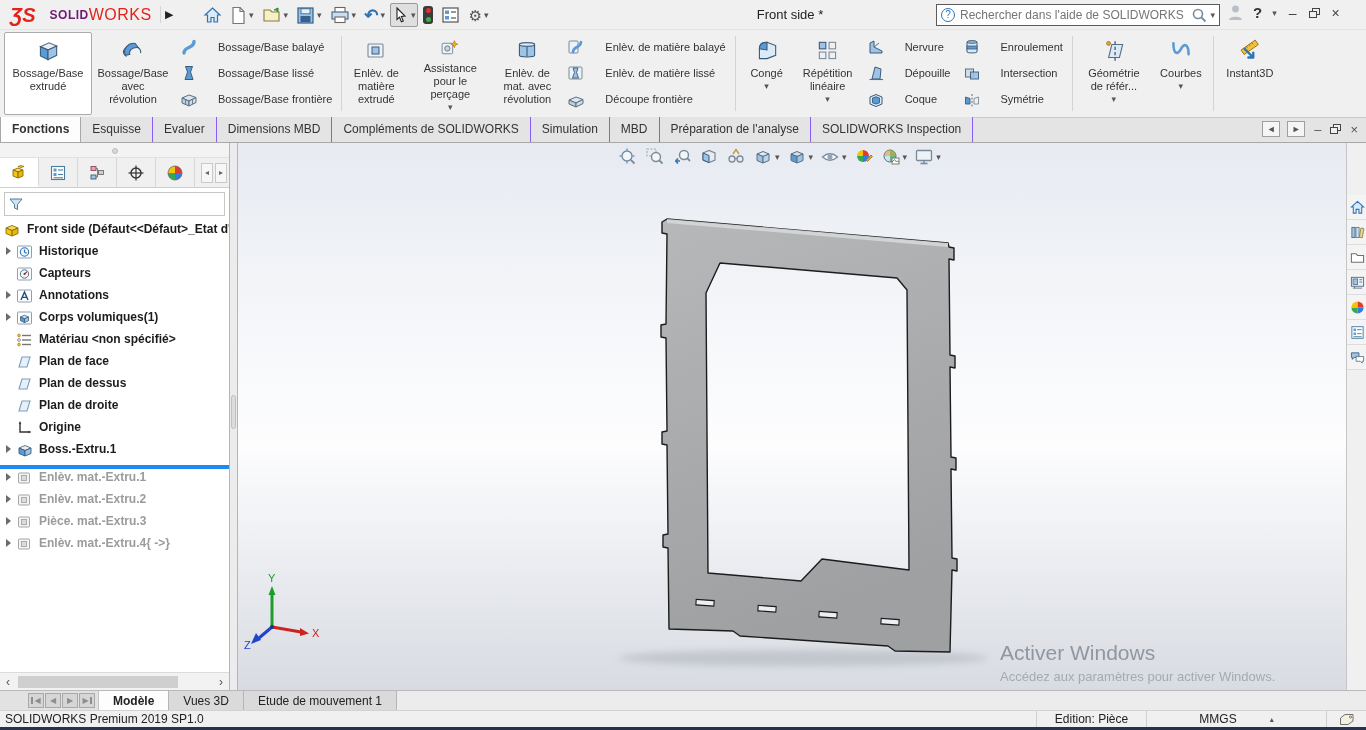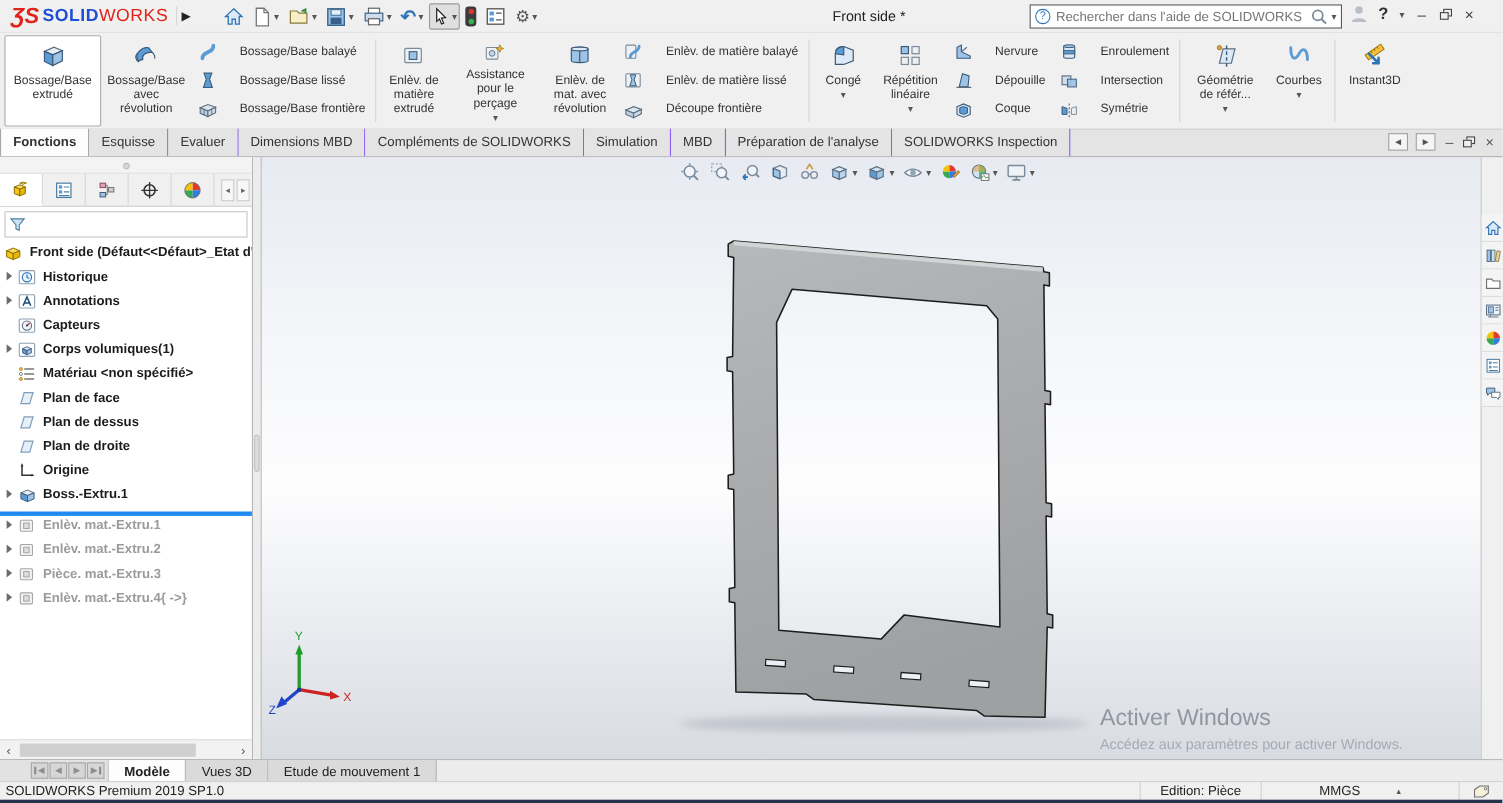--- a/index.html
+++ b/index.html
@@ -3,21 +3,21 @@
 <meta charset="utf-8">
 <style>
   * { margin:0; padding:0; box-sizing:border-box; }
   html,body { width:1366px; height:730px; overflow:hidden; font-family:"Liberation Sans", sans-serif; background:#f0f0f0; }
   .app { position:relative; width:1366px; height:730px; background:#f0f0f0; font-size:12px; color:#222; }
 
   
   .titlebar { position:absolute; left:0; top:0; width:1366px; height:30px; background:#f0f0f0; border-bottom:1px solid #e3e3e3; }
   .logo { position:absolute; left:10px; top:3px; height:24px; display:flex; align-items:center; }
   .logo-ds { color:#e2231a; font-weight:bold; font-style:italic; font-size:20px; margin-right:3px; }
-  .logo-solid { color:#1d4ed8; font-weight:bold; font-size:16px; letter-spacing:.5px; }
+  .logo-solid { color:#701a75; font-weight:bold; font-size:12px; letter-spacing:.5px;margin-left:11px; }
   .logo-works { color:#e2231a; font-weight:normal; font-size:16px; letter-spacing:.5px; }
   .flyout { position:absolute; left:160px; top:6px; font-size:11px; color:#222; padding:2px 4px; border-left:1px solid #d5d5d5; cursor:pointer; }
   .qtoolbar { position:absolute; left:200px; top:2px; height:26px; display:flex; align-items:center; gap:2px; }
   .qbtn { height:24px; display:flex; align-items:center; padding:0 3px; border-radius:2px; }
   .dd { font-size:9px; color:#555; margin-left:2px; }
   .selbox { border:1px solid #9a9a9a; background:#dfdfdf; padding:1px 2px; display:flex; align-items:center; }
   .traffic { width:10px; height:18px; background:#3b3b3b; border-radius:3px; position:relative; }
   .traffic i { position:absolute; left:2.5px; width:5px; height:5px; border-radius:50%; }
   .traffic .r { top:2px; background:#e03131; }
   .traffic .g { bottom:2px; background:#37b24d; }
@@ -538,36 +538,36 @@
         <div class="trow">
           <span class="arr has"></span>
           <svg class="tico" viewBox="0 0 17 16">
               <rect x="1.5" y="2" width="14" height="12" rx="1" fill="#fff" stroke="#8aa0b4" stroke-width="1"></rect>
               <circle cx="8.5" cy="8" r="4.2" fill="#eaf2fa" stroke="#2e75b6" stroke-width="1.1"></circle>
               <path d="M8.5 5.5 V8 L10.6 9.2" fill="none" stroke="#2e75b6" stroke-width="1.1"></path>
             </svg>
           <span class="tlabel">Historique</span>
         </div>
         <div class="trow">
-          <span class="arr has"></span>
-          <svg class="tico" viewBox="0 0 17 16">
-              <rect x="1.5" y="2" width="14" height="12" rx="1" fill="#fff" stroke="#8aa0b4" stroke-width="1"></rect>
-              <path d="M5 12 L8.5 4 L12 12 M6.3 9.4 H10.7" fill="none" stroke="#1f4e79" stroke-width="1.4"></path>
-            </svg>
-          <span class="tlabel">Annotations</span>
-        </div>
-        <div class="trow">
           <span class="arr"></span>
           <svg class="tico" viewBox="0 0 17 16">
               <rect x="1.5" y="2" width="14" height="12" rx="1" fill="#fff" stroke="#8aa0b4" stroke-width="1"></rect>
               <circle cx="8.5" cy="8" r="4.2" fill="#eef4fa" stroke="#5a6e80" stroke-width="1"></circle>
               <path d="M8.5 8 L11 5.7" stroke="#c43b3b" stroke-width="1.3"></path>
               <circle cx="8.5" cy="8" r="1" fill="#444"></circle>
             </svg>
           <span class="tlabel">Capteurs</span>
+        </div>
+        <div class="trow">
+          <span class="arr has"></span>
+          <svg class="tico" viewBox="0 0 17 16">
+              <rect x="1.5" y="2" width="14" height="12" rx="1" fill="#fff" stroke="#8aa0b4" stroke-width="1"></rect>
+              <path d="M5 12 L8.5 4 L12 12 M6.3 9.4 H10.7" fill="none" stroke="#1f4e79" stroke-width="1.4"></path>
+            </svg>
+          <span class="tlabel">Annotations</span>
         </div>
         <div class="trow">
           <span class="arr has"></span>
           <svg class="tico" viewBox="0 0 17 16">
               <rect x="1.5" y="2" width="14" height="12" rx="1" fill="#fff" stroke="#8aa0b4" stroke-width="1"></rect>
               <polygon points="4.5,7 8.5,5.2 12.5,7 8.5,8.8" fill="#cfe3f2" stroke="#3c5a78" stroke-width="0.8"></polygon>
               <polygon points="4.5,7 8.5,8.8 8.5,12.6 4.5,10.8" fill="#5b9bd5" stroke="#3c5a78" stroke-width="0.8"></polygon>
               <polygon points="8.5,8.8 12.5,7 12.5,10.8 8.5,12.6" fill="#9dc3e6" stroke="#3c5a78" stroke-width="0.8"></polygon>
             </svg>
           <span class="tlabel">Corps volumiques(1)</span>

